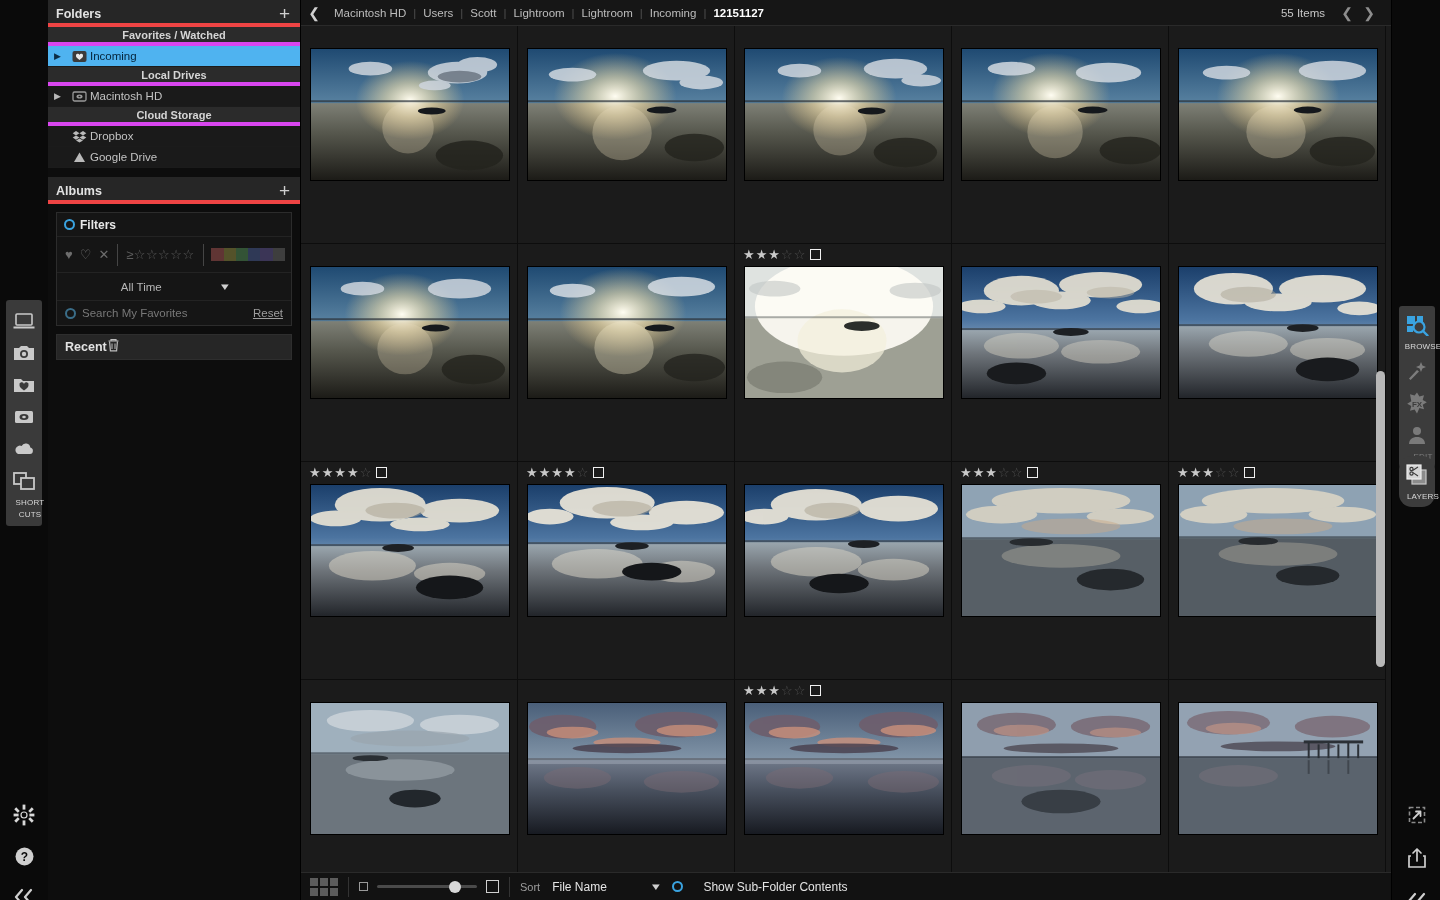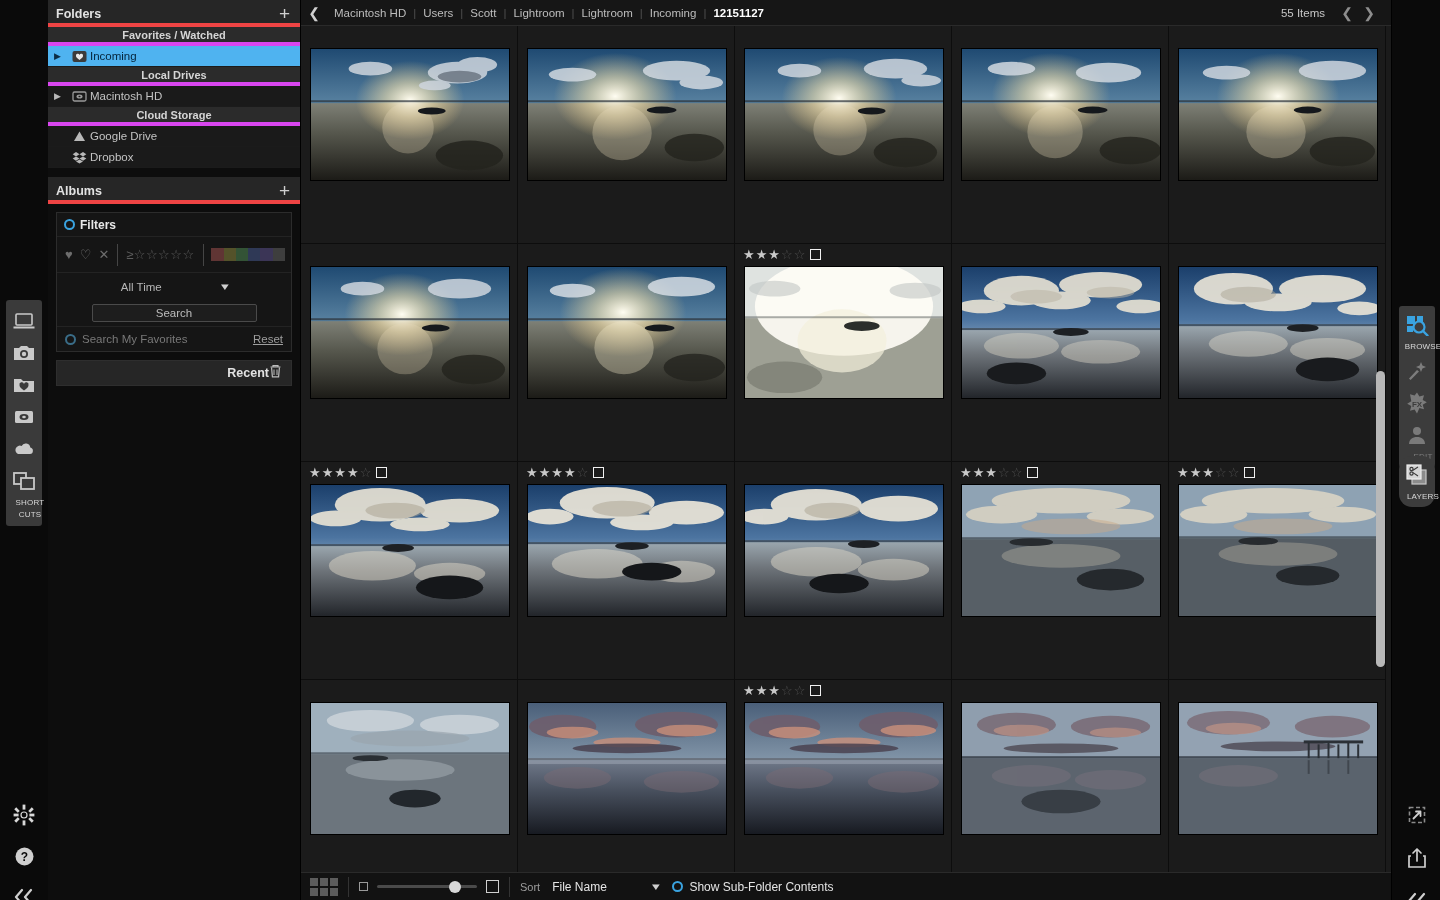--- a/index.html
+++ b/index.html
@@ -56,21 +56,21 @@
   .chev { font-size:11px; color:#cfcfcf; transform:scaleX(1.4); }
   .searchrow { height:26px; display:flex; align-items:center; justify-content:center; }
   .searchbtn { width:165px; height:18px; border:1px solid #4a4a4a; border-radius:2px; background:#1d1d1d;
     font-size:11.5px; color:#bcbcbc; display:flex; align-items:center; justify-content:center; }
   .favrow { height:25px; display:flex; align-items:center; justify-content:space-between;
     padding:0 8px 0 8px; border-top:1px solid #232323; }
   .favrow .lft { display:flex; align-items:center; gap:6px; font-size:11.5px; color:#787878; }
   .reset { font-size:11.5px; color:#9e9e9e; text-decoration:underline; }
 
   .recentbar { margin:8px 8px 0 8px; height:26px; background:#262626; display:flex; align-items:center;
-    justify-content:flex-end; padding:0 9px 0 8px; border:1px solid #2e2e2e; }
+    justify-content:flex-start; padding:0 9px 0 8px; border:1px solid #2e2e2e; }
   .recentbar .ttl { font-size:12.5px; color:#e2e2e2; font-weight:bold; }
 
   
   .topbar { position:absolute; left:301px; top:0; width:1090px; height:26px; background:#161616;
     border-bottom:1px solid #2a2a2a; display:flex; align-items:center; }
   .backchev { width:26px; display:flex; align-items:center; justify-content:center; font-size:14px; color:#d0d0d0; }
   .crumbs { display:flex; align-items:center; font-size:11.5px; }
   .crumbs .c { color:#bdbdbd; padding:0 7px; }
   .crumbs .c.last { color:#ffffff; font-weight:bold; }
   .crumbs .sep { color:#4f4f4f; }
@@ -101,21 +101,21 @@
     border-top:1px solid #2a2a2a; display:flex; align-items:center; padding-left:9px; }
   .gridicon { display:grid; grid-template-columns:repeat(3,8px); grid-template-rows:repeat(2,8px); gap:2px; }
   .gridicon i { background:#5c5c5c; display:block; }
   .bdiv { width:1px; height:20px; background:#333; margin:0 10px; }
   .sqs { width:9px; height:9px; border:1.5px solid #9a9a9a; }
   .sqb { width:13px; height:13px; border:1.5px solid #cfcfcf; }
   .slider { position:relative; width:100px; height:3px; background:#4a4a4a; margin:0 9px; border-radius:2px; }
   .knob { position:absolute; left:72px; top:-4.5px; width:12px; height:12px; border-radius:50%; background:#d8d8d8; }
   .sortlbl { font-size:11px; color:#9d9d9d; margin-right:12px; }
   .sortval { font-size:12px; color:#e4e4e4; }
-  .subfolder { display:flex; align-items:center; gap:6px; font-size:12px; color:#e4e4e4; }
+  .subfolder { display:flex; align-items:center; gap:20px; font-size:12px; color:#e4e4e4; }
 
   
   .rightrail { position:absolute; left:1391px; top:0; width:49px; height:900px; background:#0a0a0a;
     border-left:1px solid #000; }
   .rbox { position:absolute; left:7px; width:36px; background:#3c3c3c; border-radius:3px;
     display:flex; flex-direction:column; align-items:center; padding:4px 0 3px; }
   .rbox.dim .railicon svg { opacity:.42; }
   .rbox.dim .raillabel { color:#7d7d7d; }
   .rightbottom { position:absolute; left:7px; top:800px; width:36px; display:flex; flex-direction:column;
     align-items:center; gap:11px; }
@@ -229,39 +229,39 @@
           </svg>
       </span>
       <span>Macintosh HD</span>
     </div>
 
     <div class="grouphdr">Cloud Storage</div>
     <div class="folderrow">
       <span class="tri"></span>
       <span class="ficon">
         <svg width="15" height="13" viewBox="0 0 15 13">
-            <path d="M7.5 1.5 13 11H2z" fill="#b9b9b9"></path>
-          </svg>
-      </span>
-      <span>Google Drive</span>
-    </div>
-    <div class="folderrow">
-      <span class="tri"></span>
-      <span class="ficon">
-        <svg width="15" height="13" viewBox="0 0 15 13">
             <g fill="#b9b9b9">
               <path d="M4 1 0.7 3.2 4 5.4l3.5-2.2z"></path>
               <path d="M11 1 7.5 3.2 11 5.4l3.3-2.2z"></path>
               <path d="M0.7 7.6 4 5.4l3.5 2.2L4 9.8z"></path>
               <path d="M14.3 7.6 11 5.4 7.5 7.6 11 9.8z"></path>
               <path d="M4 10.6l3.5-2.1 3.5 2.1L7.5 12.6z"></path>
             </g>
           </svg>
       </span>
       <span>Dropbox</span>
+    </div>
+    <div class="folderrow">
+      <span class="tri"></span>
+      <span class="ficon">
+        <svg width="15" height="13" viewBox="0 0 15 13">
+            <path d="M7.5 1.5 13 11H2z" fill="#b9b9b9"></path>
+          </svg>
+      </span>
+      <span>Google Drive</span>
     </div>
 
     <div class="panelhdr albumsbar">
       <span class="ttl">Albums</span>
       <span class="plus">+</span>
     </div>
 
     <div class="filterbox">
       <div class="filterhdr">
         <span class="ring"></span>
@@ -284,23 +284,20 @@
             <i style="background:#6d6a33"></i>
             <i style="background:#3f6b44"></i>
             <i style="background:#39486f"></i>
             <i style="background:#4a4270"></i>
             <i style="background:#4f4f4f"></i>
         </span>
       </div>
       <div class="timerow">
         <span>All Time</span>
         <span class="chev">▾</span>
-      </div>
-      <div class="searchrow">
-        <span class="searchbtn">Search</span>
       </div>
       <div class="favrow">
         <span class="lft">
           <span class="ring dim"></span>
           <span>Search My Favorites</span>
         </span>
         <span class="reset">Reset</span>
       </div>
     </div>
 

